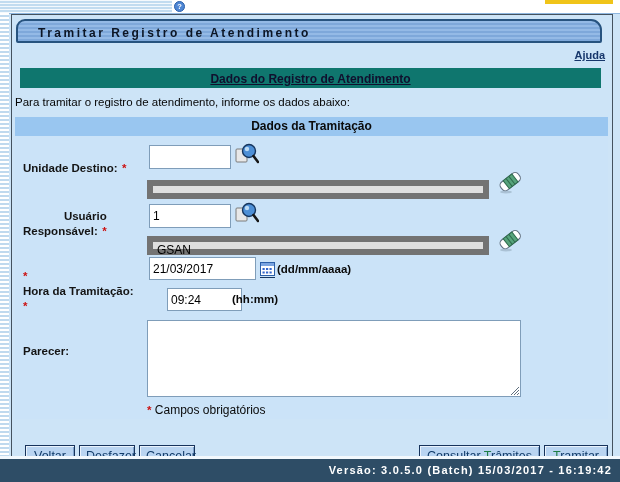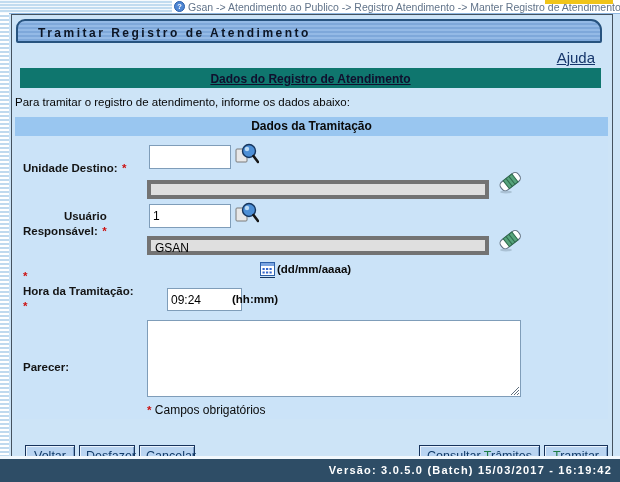--- a/index.html
+++ b/index.html
@@ -23,42 +23,42 @@
 
   
   #main{left:11px;top:14px;width:600px;height:442px;background:#CDE4F7;border:1px solid #44525F;}
 
   #titlebar{left:4px;top:4px;width:586px;height:24px;
     background:repeating-linear-gradient(180deg,#94BAE6 0 2px,#7EA8DA 2px 4px);
     border:2px solid #27537F;border-radius:9px 11px 2px 2px;
     color:#0C1524;font-size:12px;font-weight:bold;letter-spacing:2.5px;
     line-height:24px;padding-left:20px;box-sizing:border-box;}
 
-  #ajuda{right:17px;top:34px;font-size:15px;font-weight:normal;color:#16366B;
+  #ajuda{right:7px;top:34px;font-size:11px;font-weight:bold;color:#16366B;
     text-decoration:underline;cursor:pointer;}
 
   #section-bar{left:8px;top:53px;width:581px;height:20px;background:#0f766e;
     text-align:center;line-height:20px;}
   #section-link{font-size:12px;font-weight:bold;color:#10102E;text-decoration:underline;cursor:pointer;}
 
   #instruction{left:3px;top:81px;font-size:11.5px;color:#050505;}
 
   
   #panel{left:3px;top:102px;width:593px;height:302px;background:#CBE3F8;}
   #panel-header{left:0;top:0;width:593px;height:19px;background:#99C6F0;
     text-align:center;line-height:19px;font-size:12px;font-weight:bold;color:#0A0A0A;}
 
-  .lbl{font-size:11.5px;font-weight:bold;color:#141414;margin-top:16px;}
+  .lbl{font-size:11.5px;font-weight:bold;color:#141414;}
   .req{color:#CC1111;font-weight:bold;font-size:11.5px;}
   .hint{font-size:11.5px;font-weight:bold;color:#0A0A0A;}
 
   input.txt{position:absolute;border:1px solid #7F9DB9;background:#FFFFFF;
     font-family:"Liberation Sans",sans-serif;font-size:12px;color:#000;
     padding:0 0 0 3px;margin:0;box-sizing:border-box;height:24px;}
-  .ro{position:absolute;background:#DFDFDF;border:4px solid #737373;
+  .ro{position:absolute;background:#DFDFDF;border:6px solid #737373;
     font-size:12px;color:#000;line-height:17px;padding-left:4px;box-sizing:border-box;height:19px;}
   textarea.ta{position:absolute;border:1px solid #7F9DB9;background:#FFFFFF;resize:none;
     font-family:"Liberation Sans",sans-serif;font-size:12px;margin:0;box-sizing:border-box;}
   .icon{position:absolute;cursor:pointer;line-height:0;}
   .cal-link{border-bottom:1px solid #16365F;padding-bottom:1px;}
 
   
   .btn{position:absolute;top:430px;height:22px;background:#B9D4F1;
     border:1px solid #17335C;color:#103A68;font-family:"Liberation Sans",sans-serif;
     font-size:12.5px;text-align:center;cursor:pointer;padding:0 6px;margin:0;
@@ -77,21 +77,20 @@
 
   <div class="abs" id="topbar">
     <div class="abs" id="topbar-stripes"></div>
   </div>
   <span class="abs icon" id="bc-help">
     <svg width="11" height="11" viewBox="0 0 11 11">
       <circle cx="5.5" cy="5.5" r="5" fill="#4E86D4" stroke="#2B5FA8"></circle>
       <text x="5.5" y="8" font-size="7.5" font-weight="bold" fill="#FFFFFF" text-anchor="middle" font-family="Liberation Sans, sans-serif">?</text>
     </svg>
   </span>
-  <div class="abs" id="breadcrumb">Gsan -&gt; Atendimento ao Publico -&gt; Registro Atendimento -&gt; Manter Registro de Atendimento</div>
   <div class="abs" id="yellow-accent"></div>
 
   <div class="abs" id="page-bg"></div>
   <div class="abs" id="left-stripes"></div>
 
   <div class="abs" id="main">
 
     <div class="abs" id="titlebar">Tramitar Registro de Atendimento</div>
 
     <span class="abs" id="ajuda">Ajuda</span>
@@ -155,20 +154,21 @@
             <line x1="14.2" y1="9" x2="14.2" y2="19" stroke="#2E6B4C"></line>
           </g>
           <ellipse cx="8" cy="25" rx="6" ry="1.4" fill="#8FA6B8" opacity="0.55"></ellipse>
         </svg>
       </span>
 
       <div class="abs" style="left:8px;top:138px;line-height:13px;">
         <br>
         <span class="req">*</span>
       </div>
+      <input class="txt" style="left: 134px; top: 140px; width: 107px; height: 23px;" value="21/03/2017">
       <span class="icon cal-link" style="left:245px;top:145px;">
         <svg width="15" height="14" viewBox="0 0 15 14">
           <rect x="0.5" y="0.5" width="14" height="13" fill="#FFFFFF" stroke="#2B5FA8"></rect>
           <rect x="1" y="1" width="13" height="3" fill="#7AA4E0"></rect>
           <rect x="2.5" y="6" width="2.2" height="2" fill="#3366CC"></rect>
             <rect x="6" y="6" width="2.2" height="2" fill="#3366CC"></rect>
             <rect x="9.5" y="6" width="2.2" height="2" fill="#3366CC"></rect>
           <rect x="2.5" y="9.5" width="2.2" height="2" fill="#3366CC"></rect>
             <rect x="6" y="9.5" width="2.2" height="2" fill="#3366CC"></rect>
             <rect x="9.5" y="9.5" width="2.2" height="2" fill="#3366CC"></rect>

